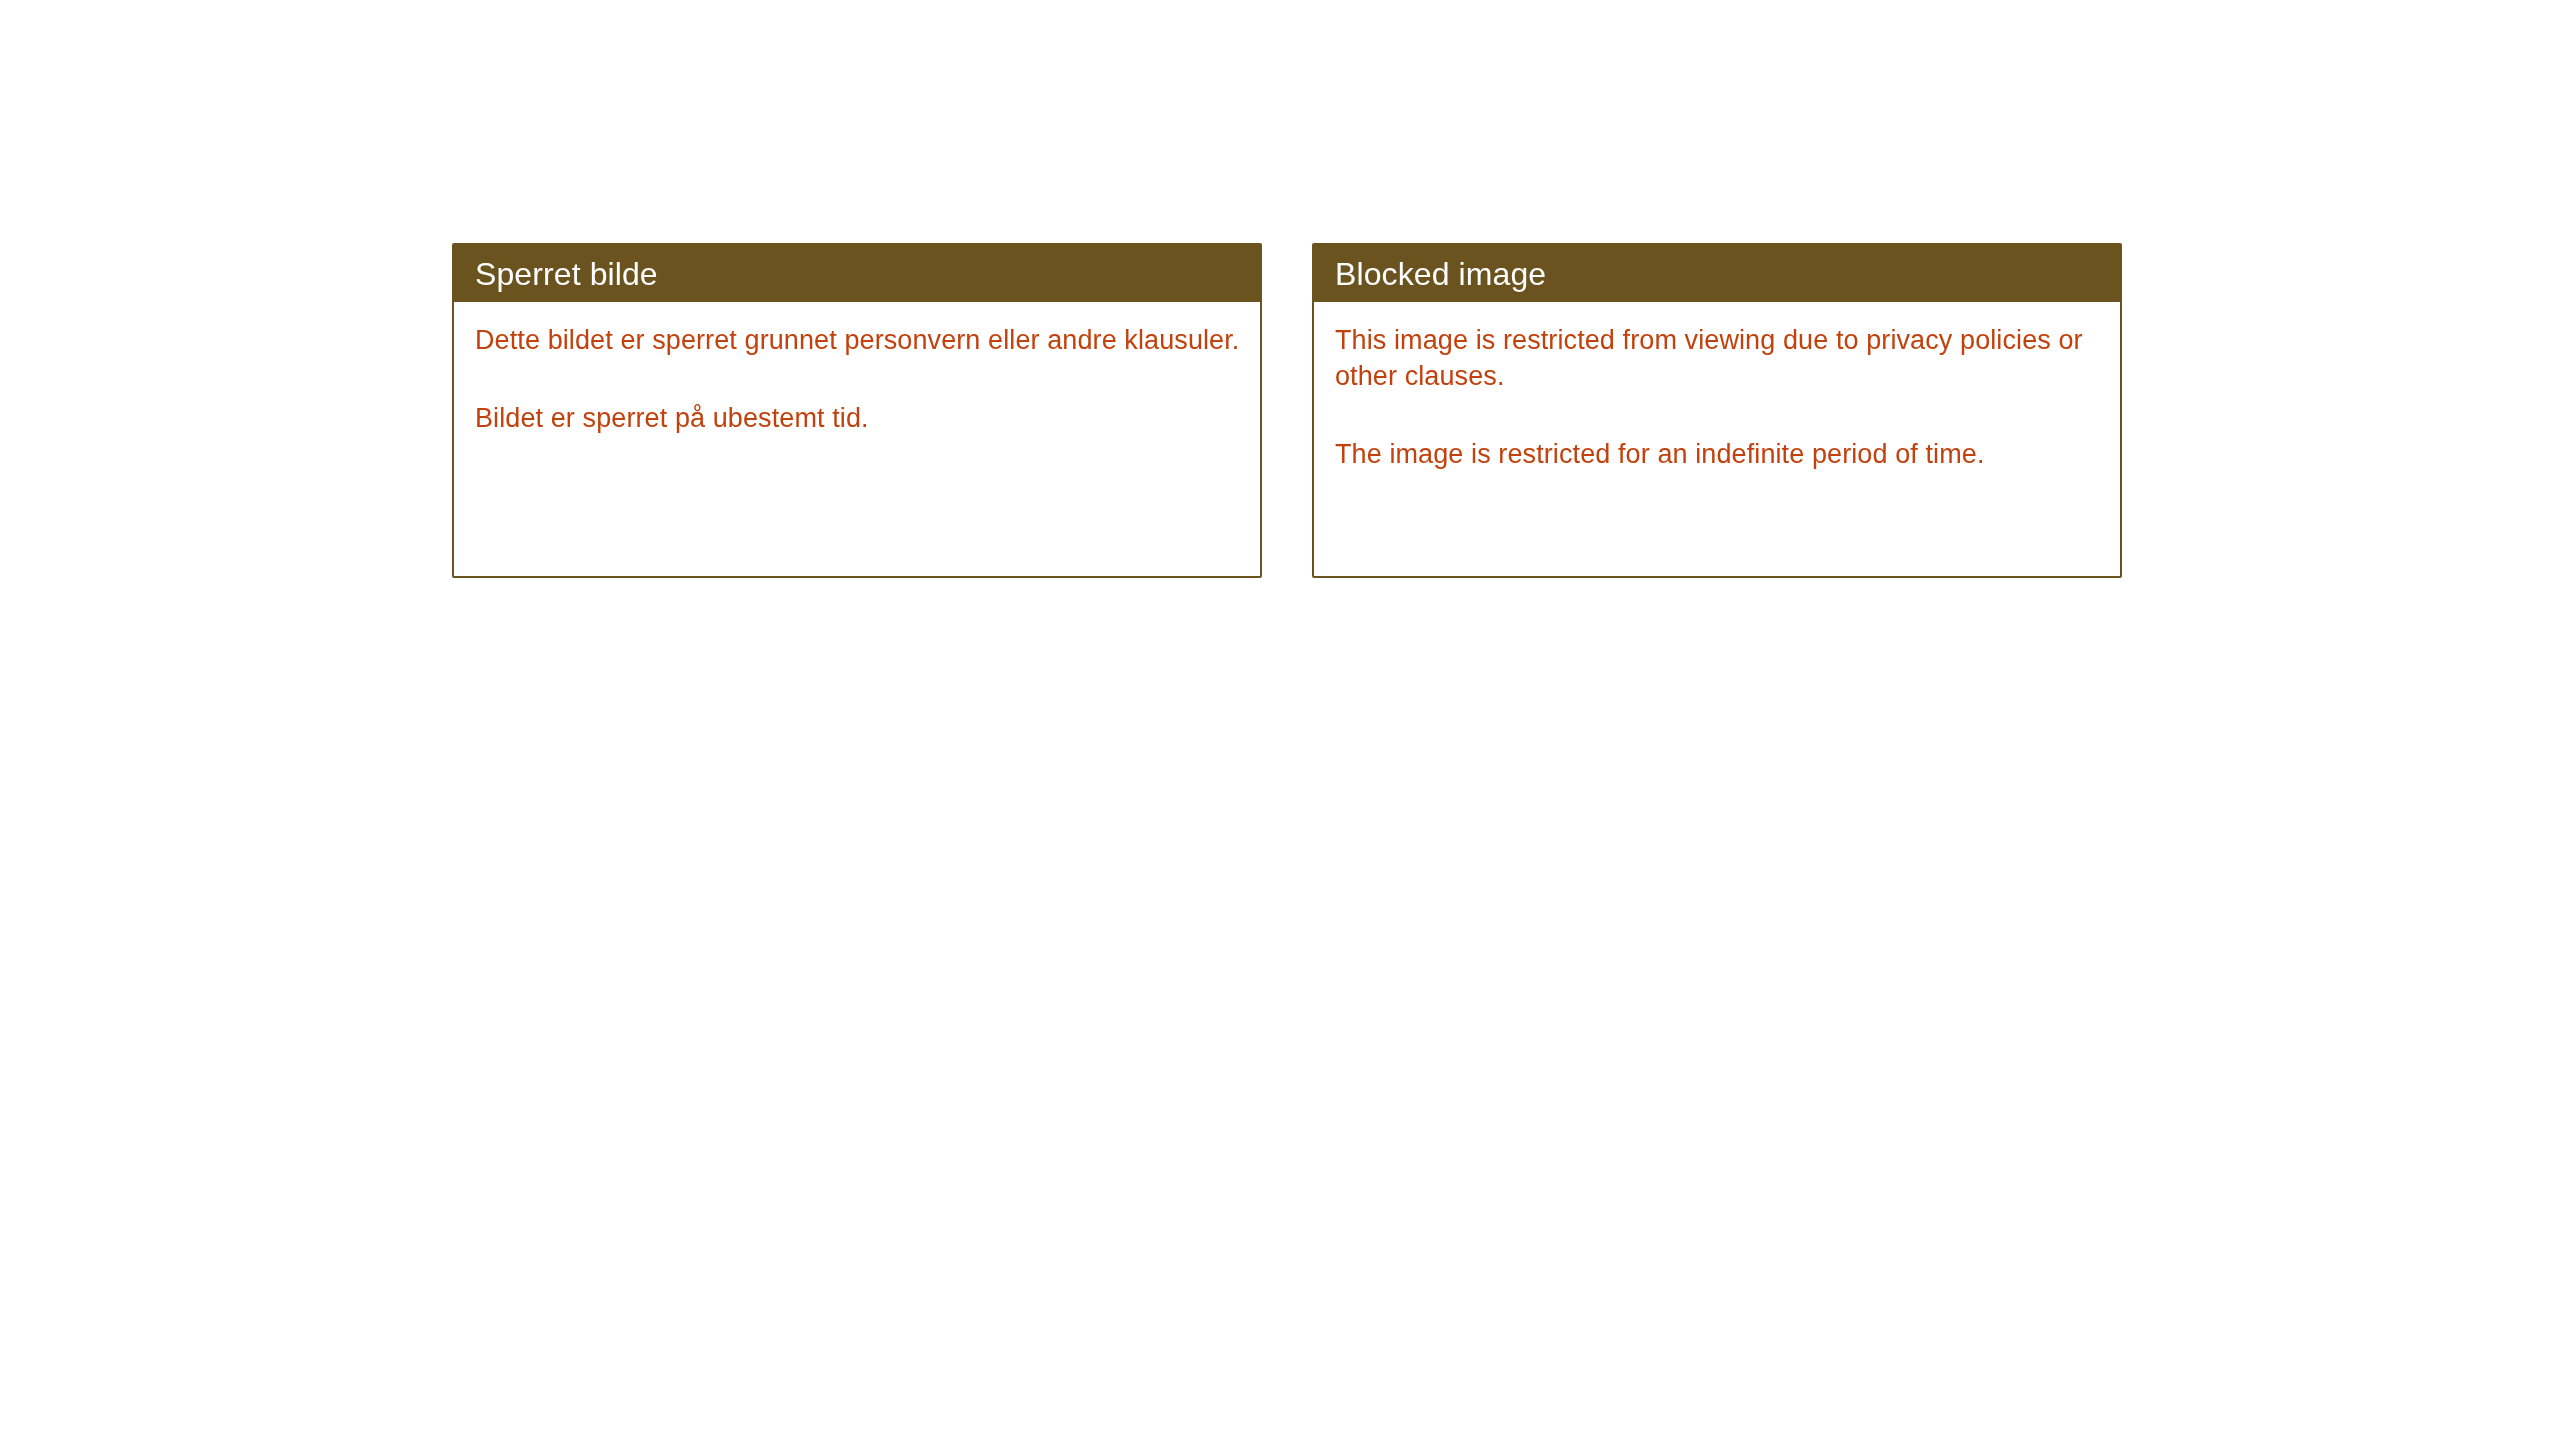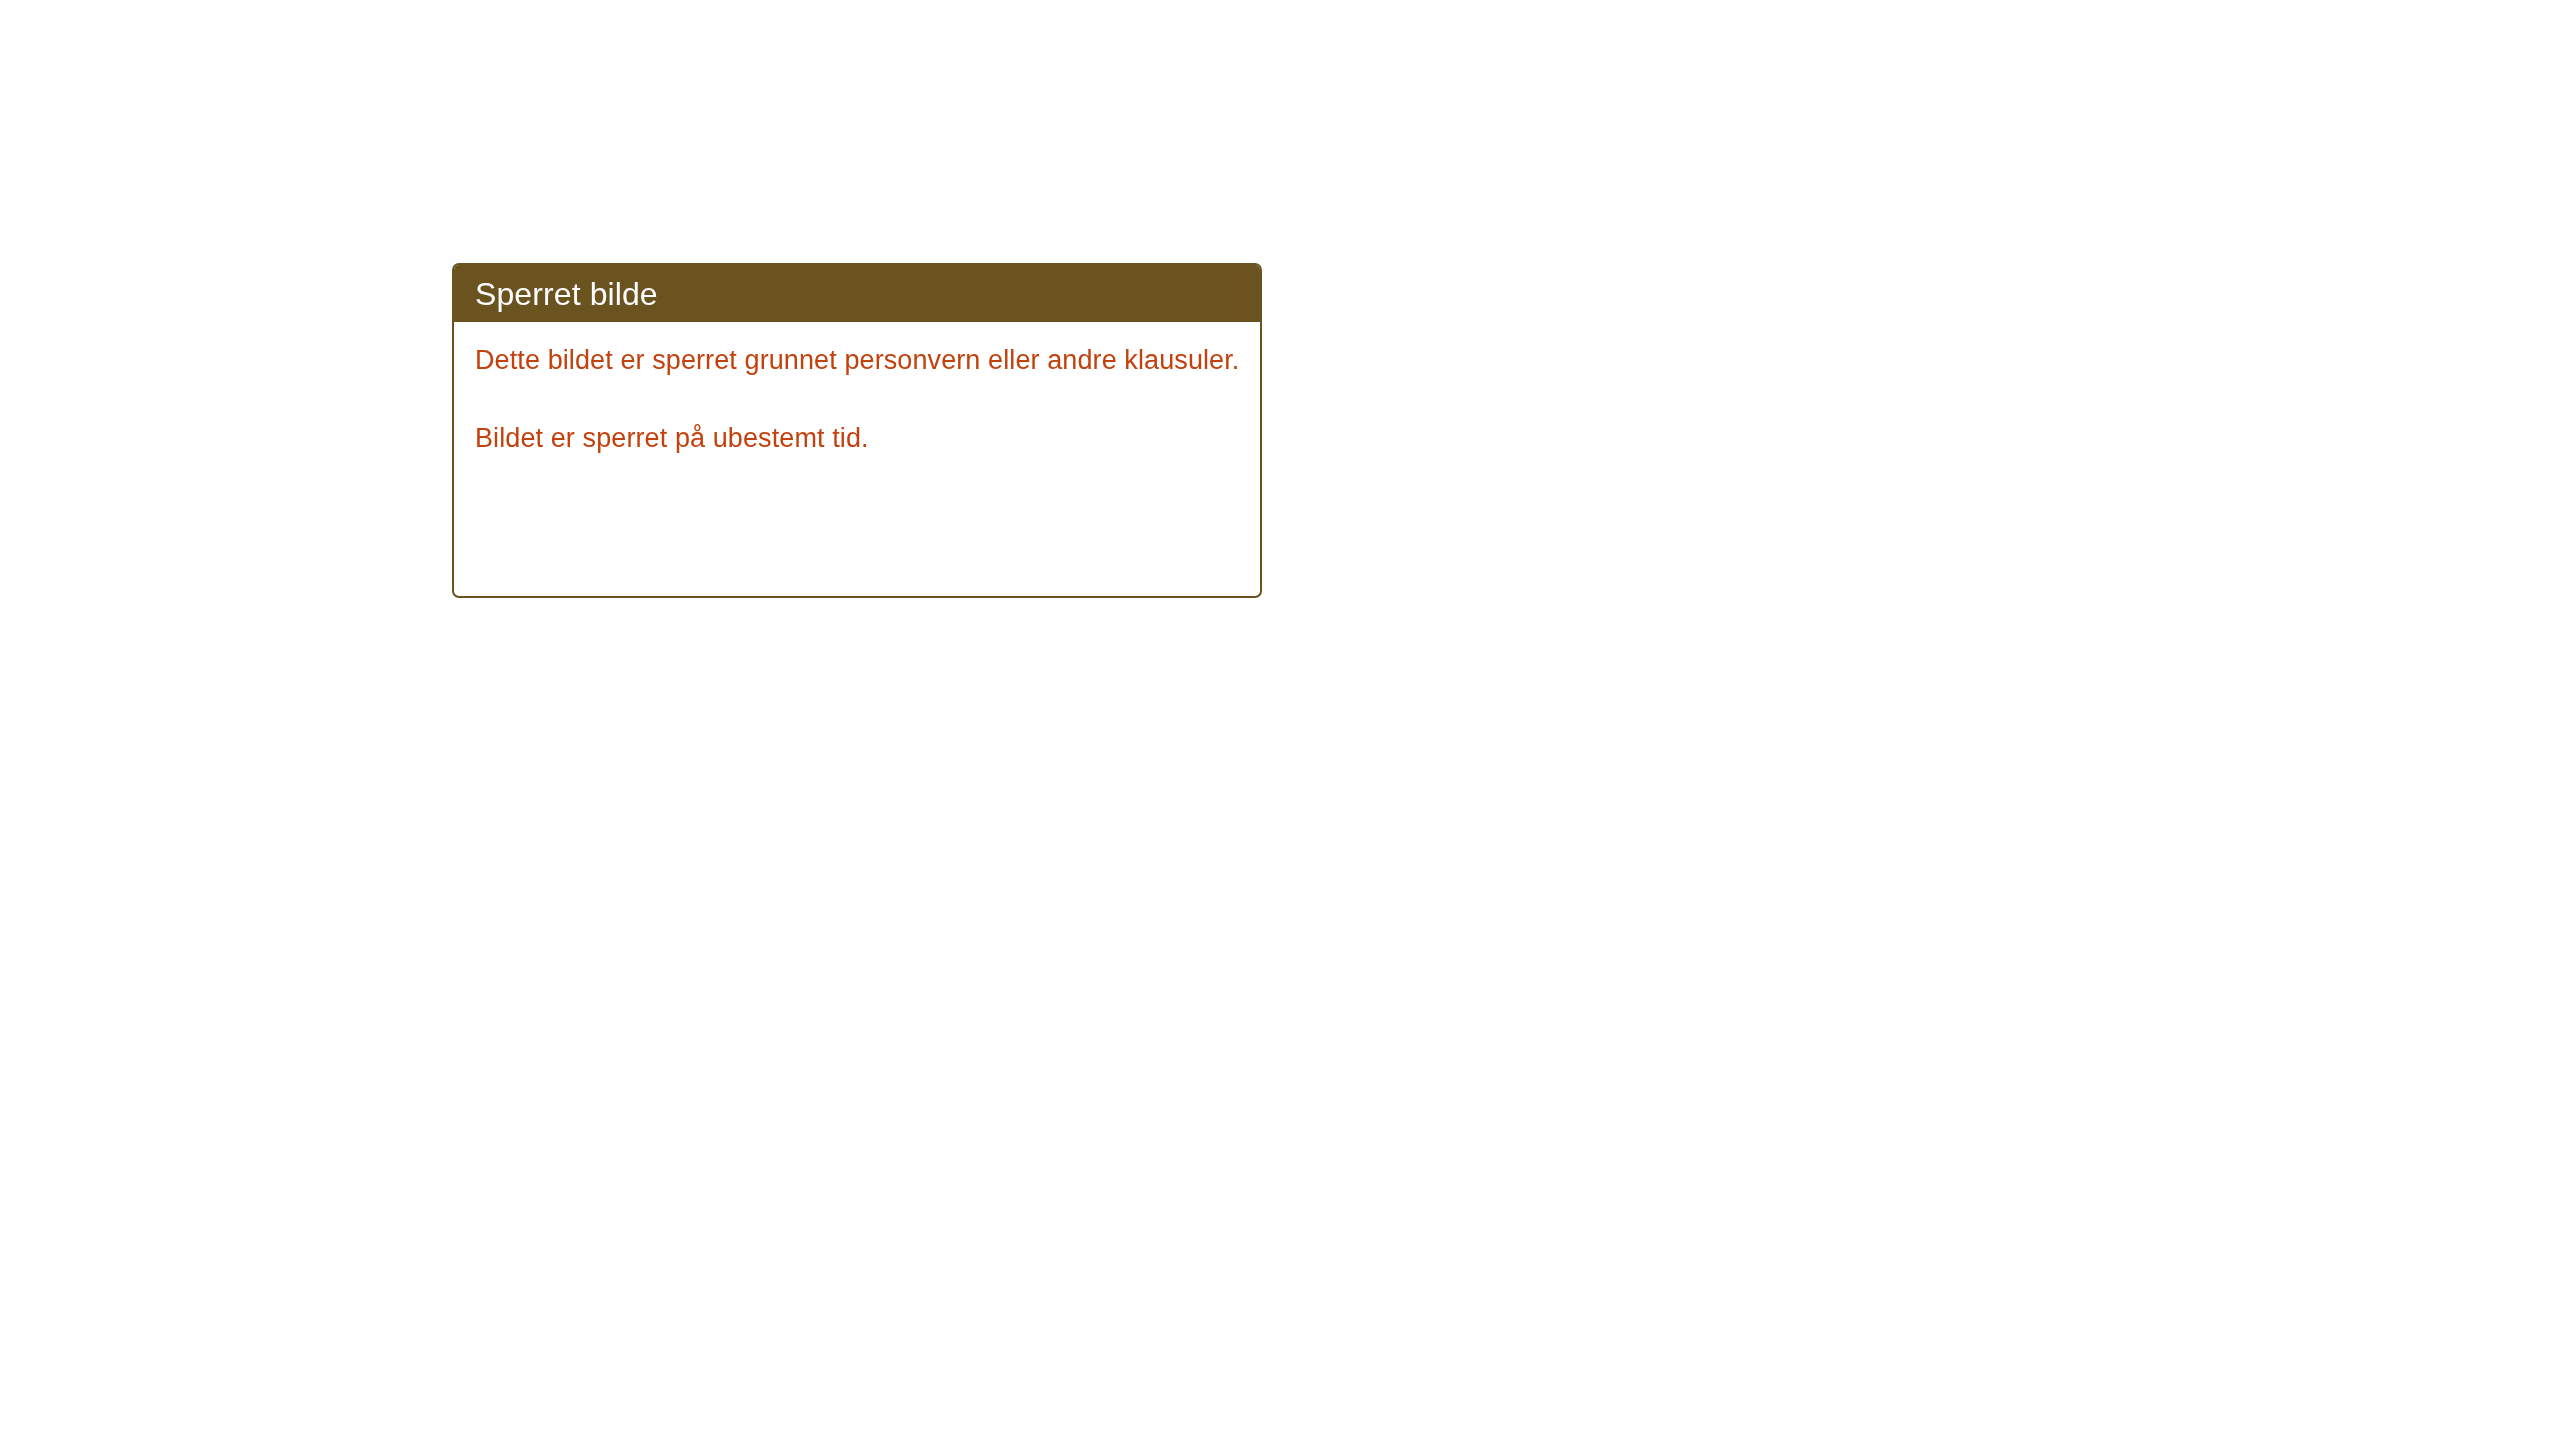--- a/index.html
+++ b/index.html
@@ -22,23 +22,22 @@
   }
 
   .panel {
     position: absolute;
     top: 243px;
     width: 810px;
     height: 335px;
     box-sizing: border-box;
     background: #ffffff;
     border: 2px solid #6b5320;
-    border-radius: 7px;
+    border-radius: 2px;
     overflow: hidden;
-    margin-top: 20px;
   }
 
   .panel--no  { left: 452px; }
   .panel--en  { left: 1312px; }
 
   .panel-header {
     height: 57px;
     background: #6b5320;
     display: flex;
     align-items: center;
@@ -81,14 +80,23 @@
   <section class="panel panel--no">
     <div class="panel-header">
       <h1 class="panel-title">Sperret bilde</h1>
     </div>
     <div class="panel-body">
       <p class="panel-paragraph">Dette bildet er sperret grunnet personvern eller andre klausuler.</p>
       <p class="panel-paragraph">Bildet er sperret på ubestemt tid.</p>
     </div>
   </section>
 
+  <section class="panel panel--en">
+    <div class="panel-header">
+      <h1 class="panel-title">Blocked image</h1>
+    </div>
+    <div class="panel-body">
+      <p class="panel-paragraph">This image is restricted from viewing due to privacy policies or other clauses.</p>
+      <p class="panel-paragraph">The image is restricted for an indefinite period of time.</p>
+    </div>
+  </section>
 
 </div>
 
 </body></html>

